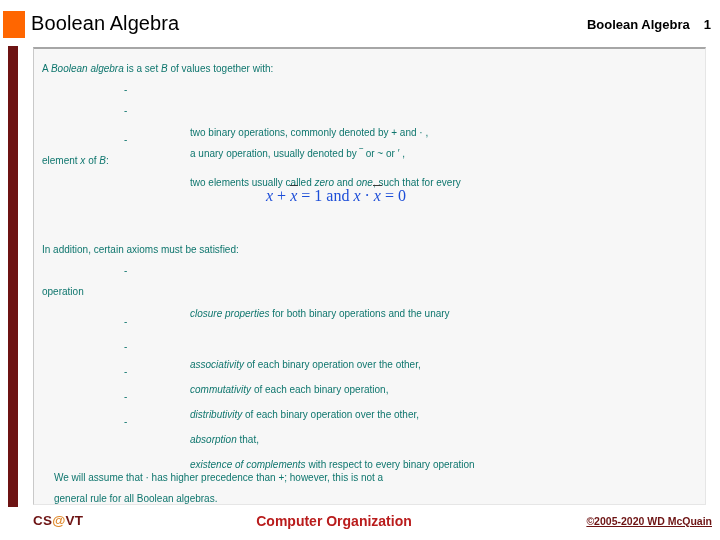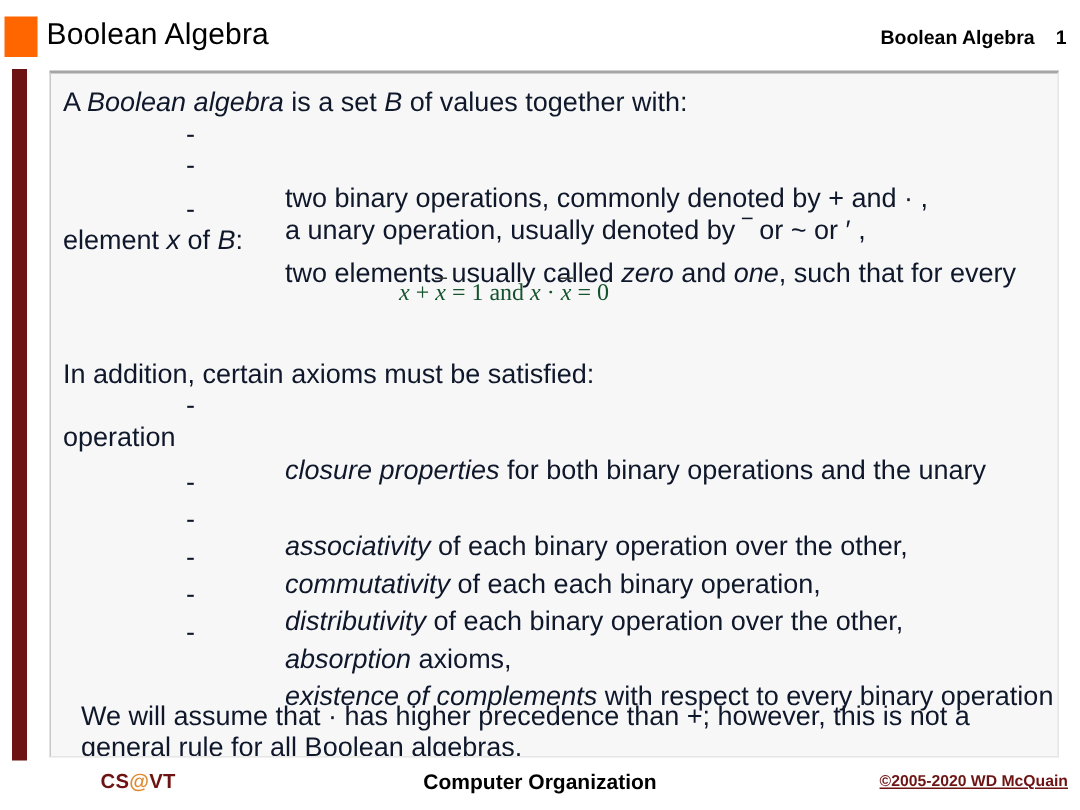--- a/index.html
+++ b/index.html
@@ -69,22 +69,22 @@
     border-bottom: 1px solid #e6e6e6;
     box-sizing: border-box;
     overflow: hidden;
   }
   .italic { font-style: italic; }
 
   .para-block {
     position: absolute;
     left: 8px;
     width: 660px;
-    font-size: 18px;
-    color: #0f172a;
+    font-size: 10px;
+    color: #0f766e;
     line-height: 21px;
   }
   .bullet-row {
     position: relative;
     height: 21px;
     white-space: nowrap;
   }
   .bullet-dash {
     position: absolute;
     left: 82px;
@@ -102,21 +102,21 @@
     white-space: nowrap;
   }
 
   
   #formula {
     position: absolute;
     left: 232px;
     top: 137px;
     font-family: "Liberation Serif", serif;
     font-size: 16px;
-    color: #14532d;
+    color: #1d4ed8;
     white-space: nowrap;
   }
   #formula .mvar {
     font-style: italic;
   }
   .overbar {
     position: relative;
     display: inline-block;
     padding-top: 1px;
   }
@@ -137,31 +137,30 @@
     height: 32px;
   }
   #footer-logo {
     position: absolute;
     left: 33px; top: 5px;
     font-size: 13.5px;
     font-weight: bold;
     color: #6d1313;
     letter-spacing: 0.2px;
     white-space: nowrap;
-    margin-left: 34px;
   }
   #footer-logo .at-sign { color: #e08a2e; }
   #footer-center {
     position: absolute;
     left: 0; top: 5px;
-    width: 720px;
+    width: 668px;
     text-align: center;
     font-size: 14px;
     font-weight: bold;
-    color: #000000;
+    color: #b91c1c;
     white-space: nowrap;
   }
   #footer-right {
     position: absolute;
     right: 8px; top: 7px;
     font-size: 10.5px;
     font-weight: bold;
     color: #6d1313;
     white-space: nowrap;
     text-decoration: underline;
@@ -220,21 +219,21 @@
     <div class="bullet-row" style="margin-top:4px;">
       <span class="bullet-dash">-</span>
       <span class="bullet-text"><span class="italic">commutativity</span><span> of each each binary operation,</span></span>
     </div>
     <div class="bullet-row" style="margin-top:4px;">
       <span class="bullet-dash">-</span>
       <span class="bullet-text"><span class="italic">distributivity</span><span> of each binary operation over the other,</span></span>
     </div>
     <div class="bullet-row" style="margin-top:4px;">
       <span class="bullet-dash">-</span>
-      <span class="bullet-text"><span class="italic">absorption</span><span> axioms,</span></span>
+      <span class="bullet-text"><span class="italic">absorption</span><span> that,</span></span>
     </div>
     <div class="bullet-row" style="margin-top:4px;">
       <span class="bullet-dash">-</span>
       <span class="bullet-text"><span class="italic">existence of complements</span><span> with respect to every binary operation</span></span>
     </div>
   </div>
 
   <div class="para-block" style="top:418px;margin-left:12px;">
     <div class="hang-text">We will assume that · has higher precedence than +; however, this is not a</div>
     <div class="hang-text">general rule for all Boolean algebras.</div>

